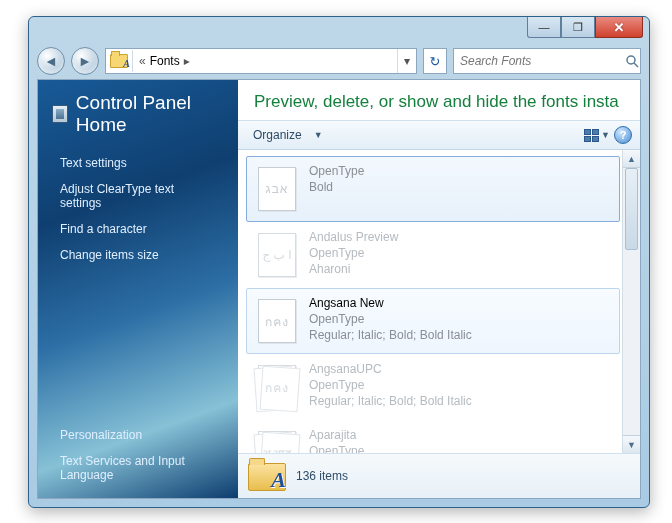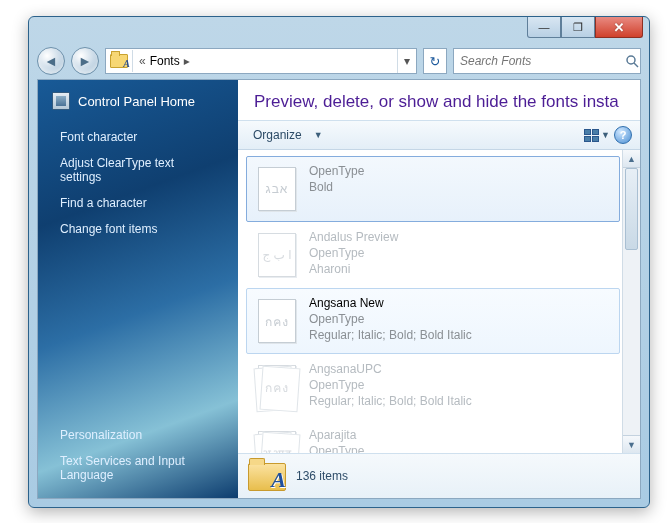--- a/index.html
+++ b/index.html
@@ -30,29 +30,29 @@
   .addr-sep { color:#555; }
   .addr-drop { width:18px; text-align:center; color:#555; border-left:1px solid #d0dce6; height:100%; display:flex; align-items:center; justify-content:center;}
   .refresh { width:22px; height:24px; background:#fff; border:1px solid #8ca8c0; display:flex; align-items:center; justify-content:center; color:#1e5a9c; font-size:13px;}
   .searchbox { width:186px; height:24px; background:#fff; border:1px solid #8ca8c0; display:flex; align-items:center; }
   .searchbox input { flex:1; border:none; outline:none; height:20px; font-size:12px; font-style:italic; color:#888; padding:0 6px; background:transparent; }
   .mag { width:20px; height:20px; display:flex; align-items:center; justify-content:center; color:#5a7a96; }
   
   .body { position:absolute; left:8px; right:8px; top:62px; bottom:8px; background:#fff; border:1px solid #8ca8c0; display:flex; overflow:hidden; }
   .sidebar { width:200px; background:linear-gradient(160deg, #185a97 0%, #0f3f70 30%, #2c6ea5 55%, #86c1d6 80%, #0d3d6f 100%);
              color:#fff; display:flex; flex-direction:column; padding:12px 0 10px 0; font-size:12px; }
-  .sb-home { display:flex; align-items:center; gap:8px; padding:0 14px 14px 14px; font-size:13px;}
+  .sb-home { display:flex; align-items:center; gap:8px; padding:0 14px 14px 14px; font-size:19px;}
   .sb-home-icon { width:16px; height:16px; background:linear-gradient(#e6edf3,#b5c8d7); border:1px solid #335a7d; border-radius:1px; position:relative;}
   .sb-home-icon:after { content:""; position:absolute; inset:3px; background:linear-gradient(#8daec6,#4a7296);}
   .sb-link { padding:6px 22px; color:#dfefff; cursor:pointer; }
   .sb-spacer { flex:1; }
   .sb-section-title { padding:8px 14px 6px 14px; color:#9fd3ff; font-size:12px; }
   .sb-section-title.bold { color:#e9f5ff; font-weight:normal; }
   .main { flex:1; display:flex; flex-direction:column; min-width:0; }
-  .heading { padding:12px 16px 8px 16px; font-size:17px; color:#4c1d95; white-space:nowrap; overflow:hidden; }
+  .heading { padding:12px 16px 8px 16px; font-size:17px; color:#15803d; white-space:nowrap; overflow:hidden; }
   .toolbar { height:28px; border-top:1px solid #cfe0ee; border-bottom:1px solid #c4d6e6;
              background:linear-gradient(#f6fafd,#e3eef7); display:flex; align-items:center; padding:0 8px; color:#2b4a66; font-size:12px;}
   .tb-btn { display:flex; align-items:center; gap:12px; padding:2px 6px; border:1px solid transparent; border-radius:2px; }
   .tb-spacer { flex:1; }
   .chev { font-size:9px; color:#3c5f7b;}
   .view-icon { display:flex; align-items:center; gap:3px; padding:2px 4px; color:#2a578c;}
   .tiles { width:14px; height:12px; position:relative; }
   .tiles i { position:absolute; width:5px; height:4px; background:#4a7ea8; border:1px solid #2a578c; }
   .tiles i:nth-child(1){left:0;top:0;} .tiles i:nth-child(2){left:8px;top:0;}
   .tiles i:nth-child(3){left:0;top:7px;} .tiles i:nth-child(4){left:8px;top:7px;}
@@ -142,24 +142,24 @@
         </div>
       </div>
     </div>
 
     <div class="body">
       <div class="sidebar">
         <div class="sb-home">
           <span class="sb-home-icon"></span>
           <span>Control Panel Home</span>
         </div>
-        <div class="sb-link">Font character</div>
+        <div class="sb-link">Text settings</div>
         <div class="sb-link">Adjust ClearType text settings</div>
         <div class="sb-link">Find a character</div>
-        <div class="sb-link">Change font items</div>
+        <div class="sb-link">Change items size</div>
         <div class="sb-spacer"></div>
         <div class="sb-link">Personalization</div>
         <div class="sb-link">Text Services and Input Language</div>
       </div>
 
       <div class="main">
         <div class="heading">Preview, delete, or show and hide the fonts insta</div>
 
         <div class="toolbar">
           <div class="tb-btn">

